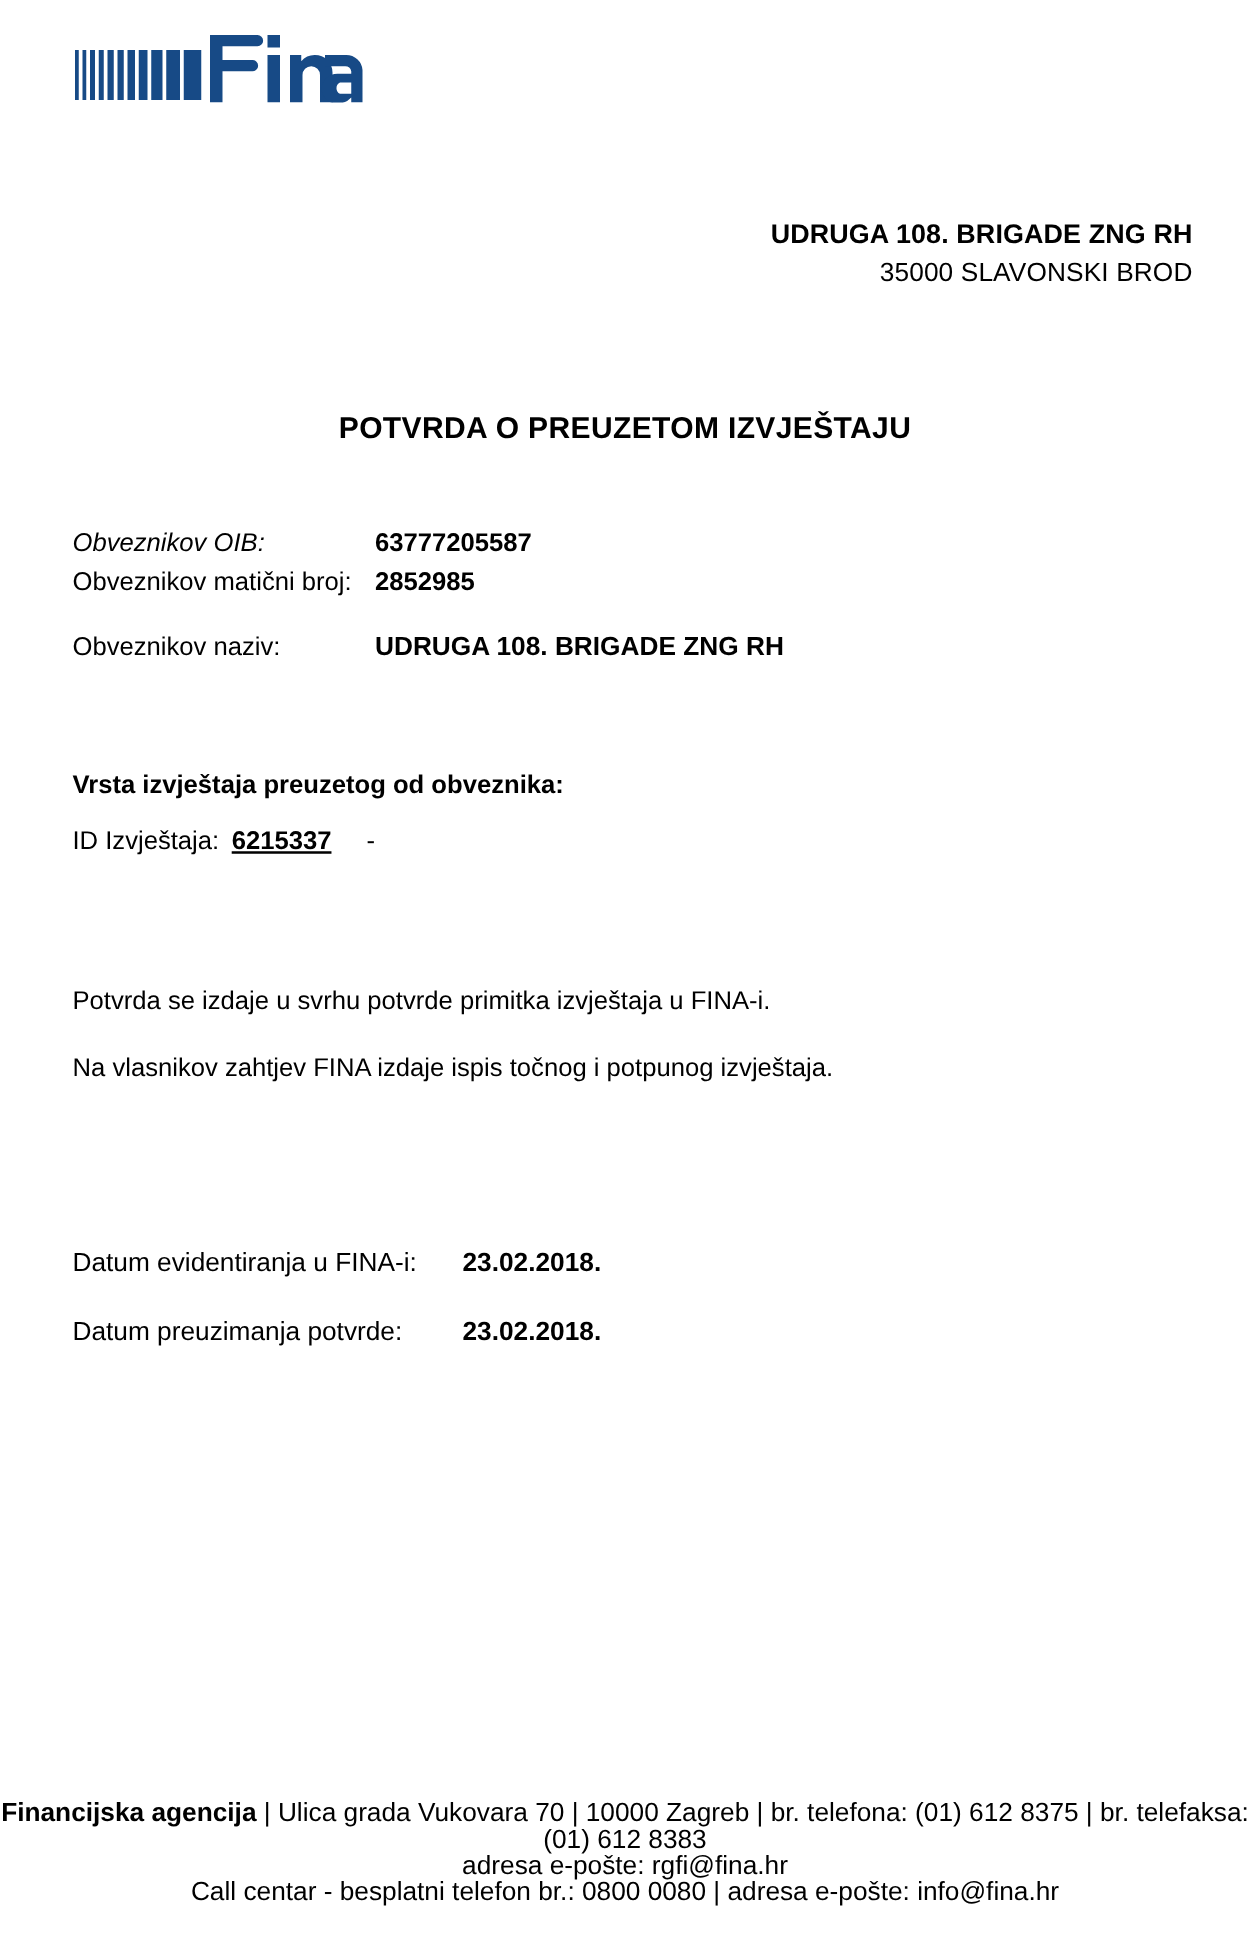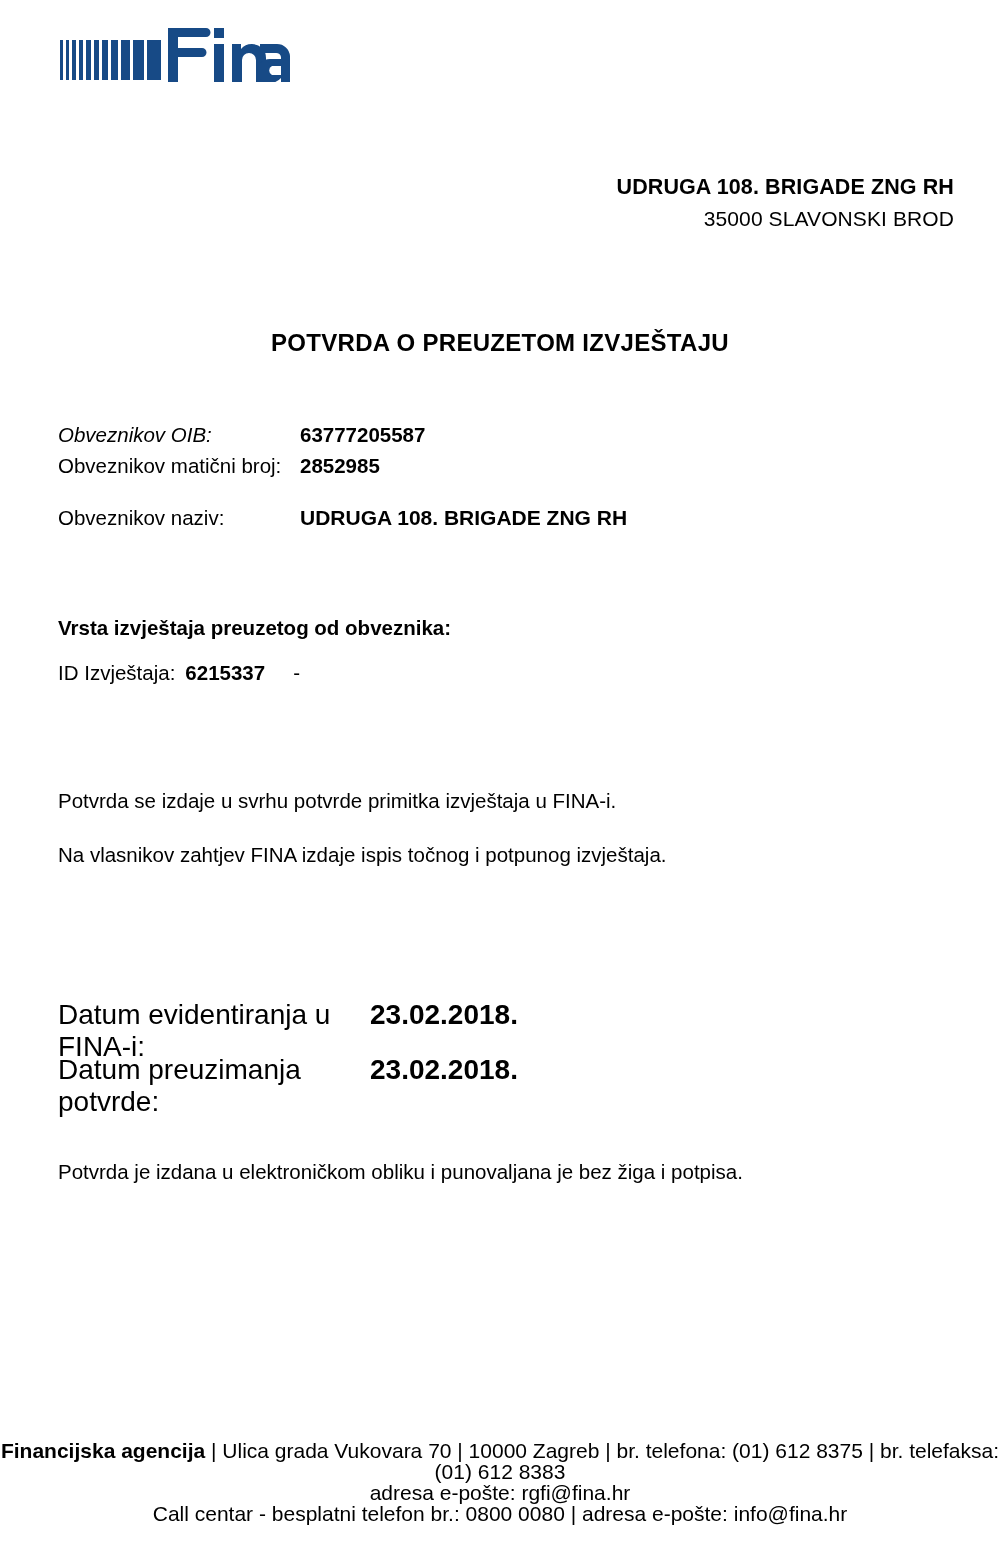--- a/index.html
+++ b/index.html
@@ -112,39 +112,39 @@
   }
   .vrsta-row {
     position: absolute;
     left: 58px;
     top: 661px;
     font-size: 20.5px;
     display: flex;
     align-items: center;
   }
   .vrsta-row .lbl { white-space: pre; }
-  .vrsta-row .idval { font-weight: bold; white-space: pre; }
+  .vrsta-row .idval { font-weight: bold; white-space: pre; text-decoration: underline; }
   .vrsta-row .sep { white-space: pre; }
   .vrsta-row .desc { font-weight: bold; }
 
   
   .para {
     position: absolute;
     left: 58px;
     font-size: 20.5px;
   }
   .para-1 { top: 789px; }
   .para-2 { top: 843px; }
   .para-3 { top: 1160px; }
 
   
   .date-row {
     position: absolute;
     left: 58px;
-    font-size: 28px;
+    font-size: 21px;
     display: flex;
   }
   .date-1 { top: 999px; }
   .date-2 { top: 1054px; }
   .date-row .lbl { width: 312px; }
   .date-row .val { font-weight: bold; }
 
   
   .footer {
     position: absolute;
@@ -232,21 +232,20 @@
 
   <div class="date-row date-1">
     <span class="lbl">Datum evidentiranja u FINA-i:</span>
     <span class="val">23.02.2018.</span>
   </div>
   <div class="date-row date-2">
     <span class="lbl">Datum preuzimanja potvrde:</span>
     <span class="val">23.02.2018.</span>
   </div>
 
-  <div class="para para-3">Potvrda je izdana u elektroničkom obliku i punovaljana je bez žiga i potpisa.</div>
 
   <div class="footer">
     <span class="ln"><span class="agency">Financijska agencija</span><span> | Ulica grada Vukovara 70 | 10000 Zagreb | br. telefona: (01) 612 8375 | br. telefaksa: (01) 612 8383</span></span>
     <span class="ln">adresa e-pošte: rgfi@fina.hr</span>
     <span class="ln">Call centar - besplatni telefon br.: 0800 0080 | adresa e-pošte: info@fina.hr</span>
   </div>
 
 </div>
 
 </body></html>

